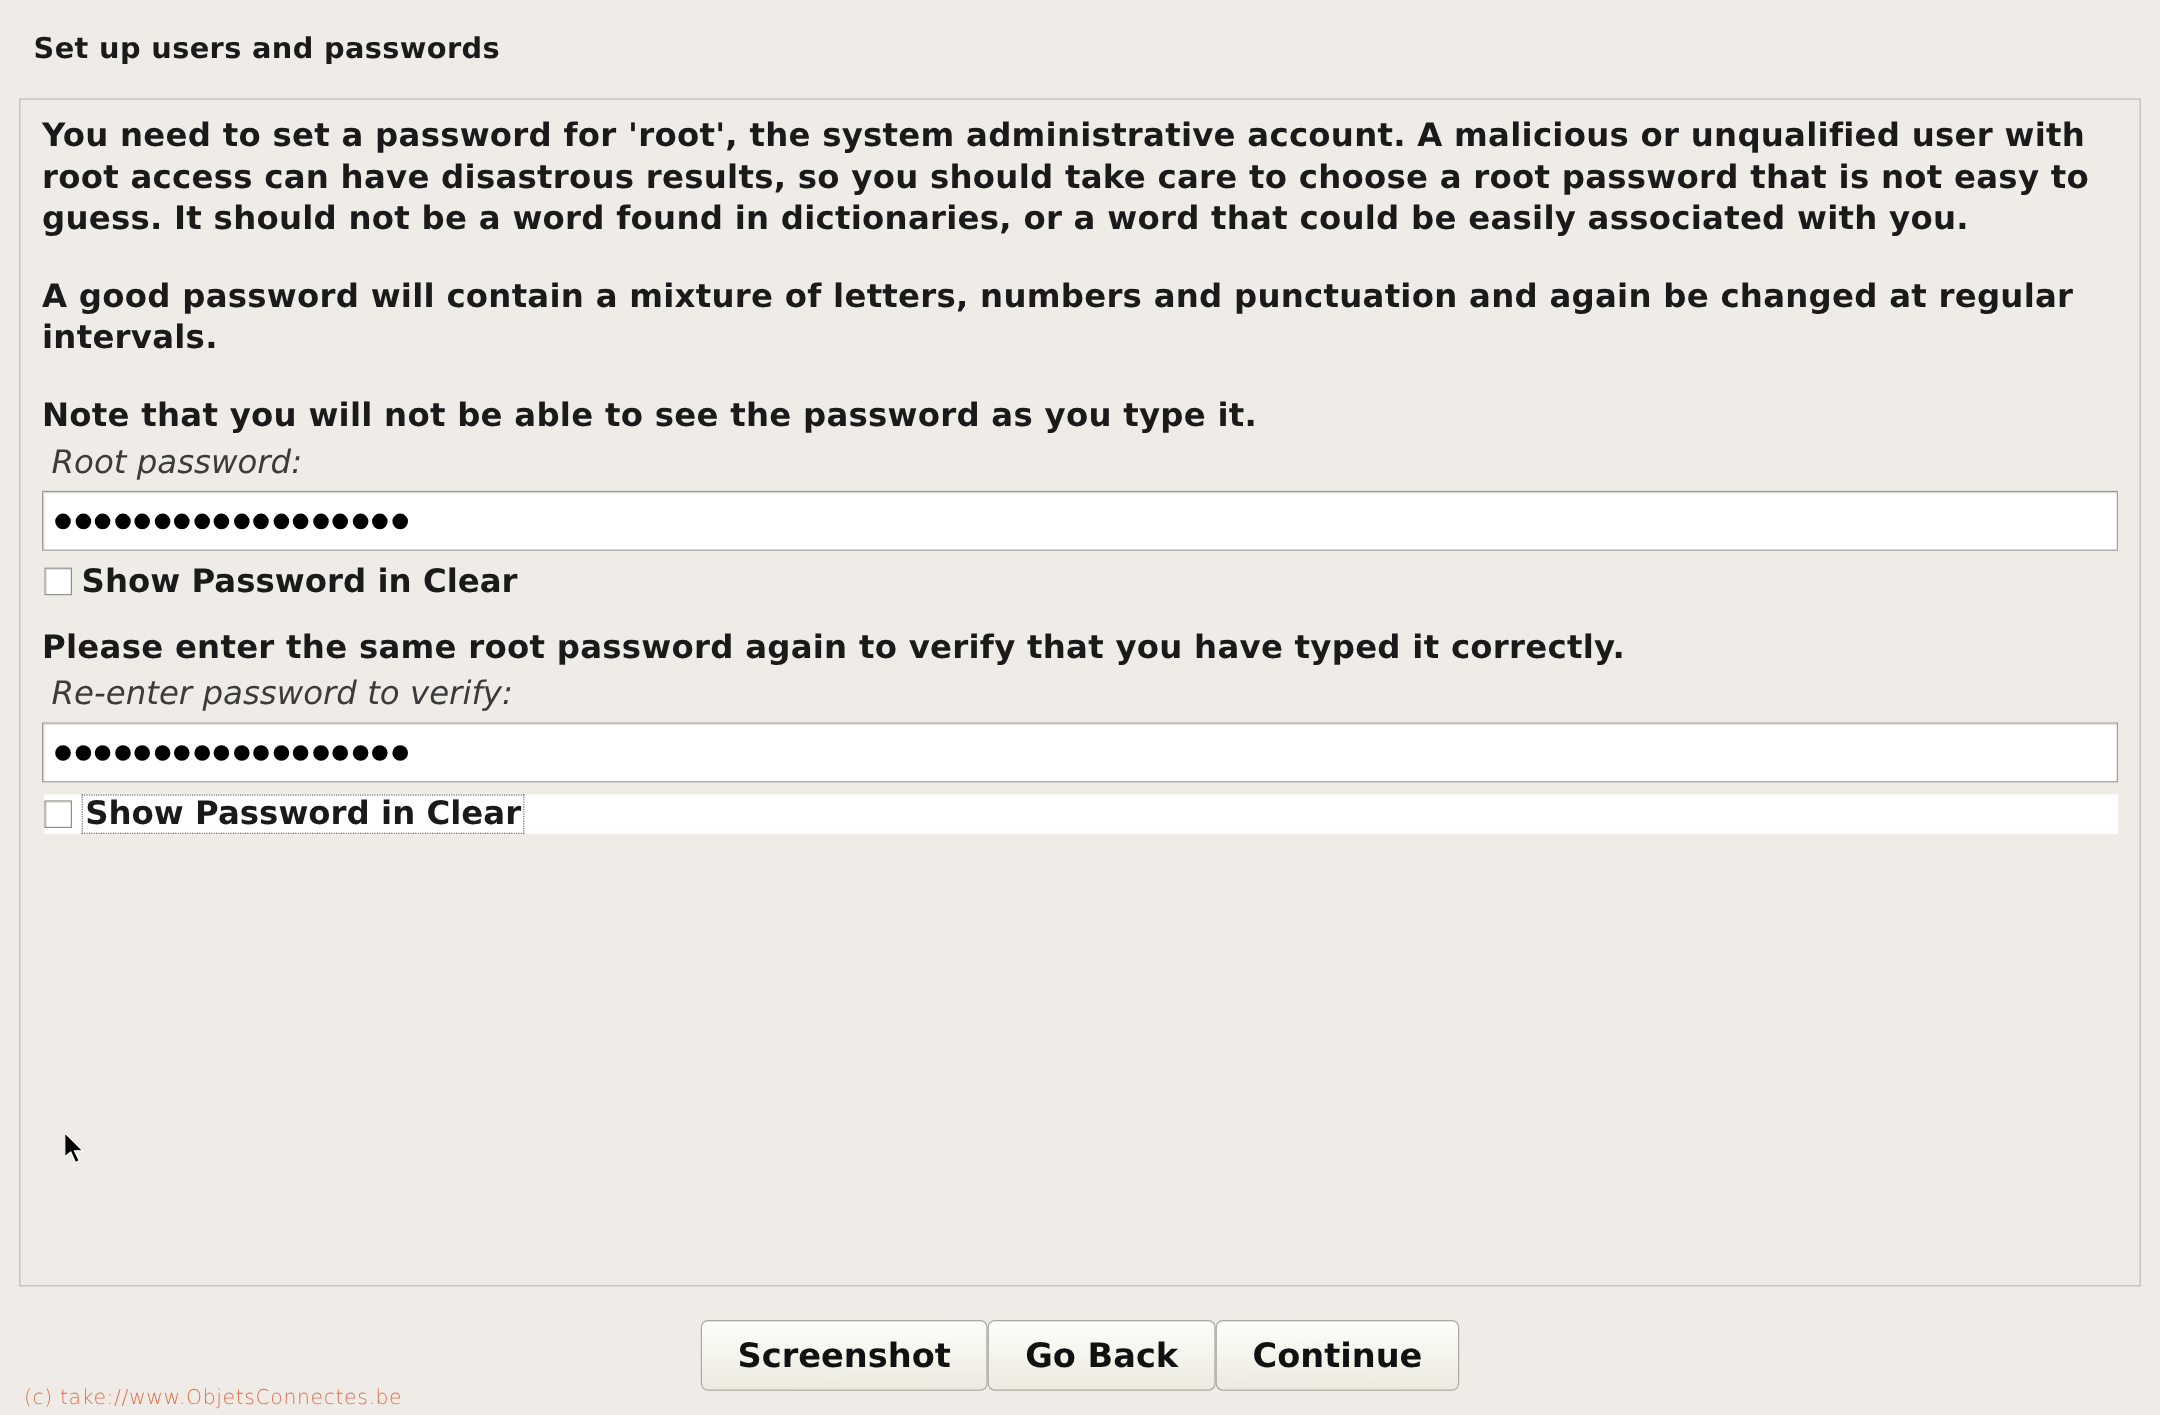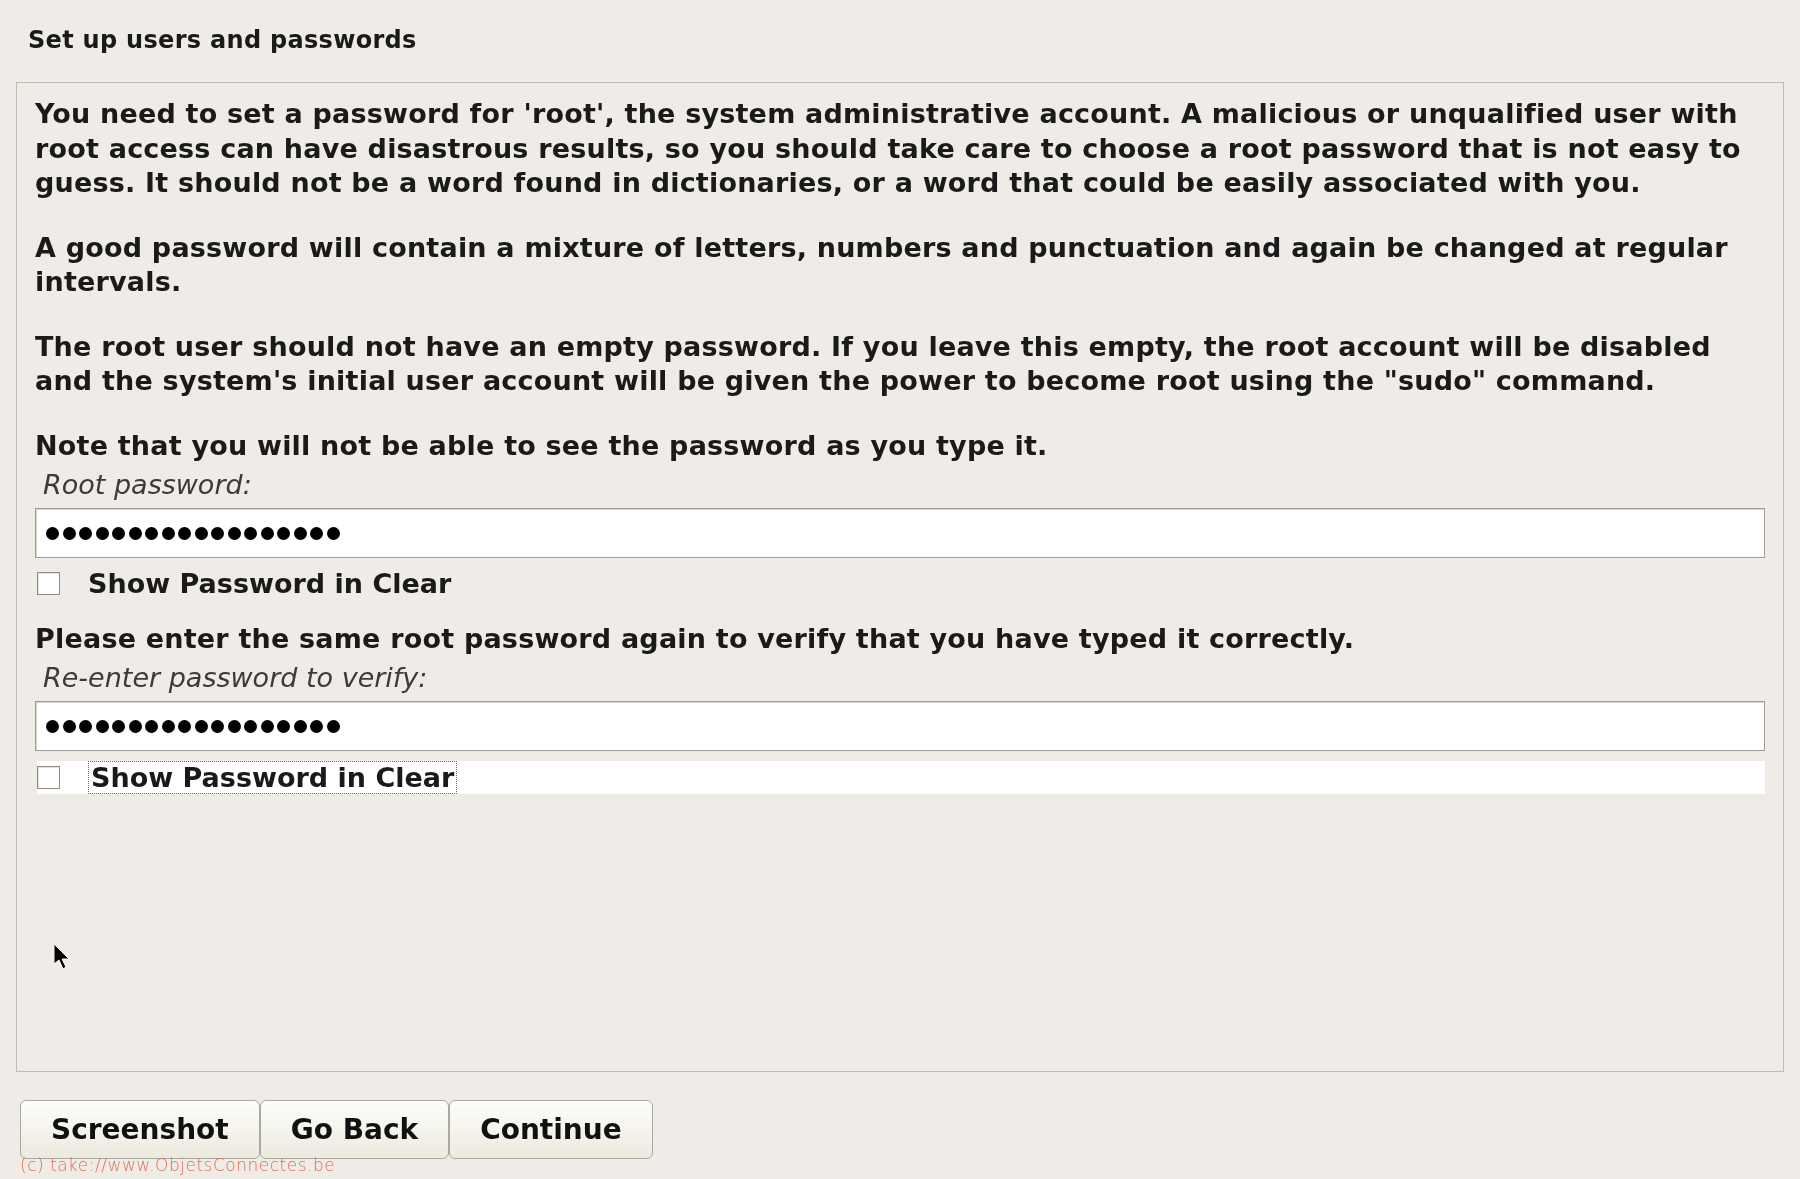--- a/index.html
+++ b/index.html
@@ -59,21 +59,21 @@
   .pw-dots span {
     width: 13px;
     height: 13px;
     background: #000;
     border-radius: 50%;
     display: block;
   }
   .chk-row {
     display: flex;
     align-items: center;
-    gap: 28px;
+    gap: 8px;
     margin: 6px 0 24px 2px;
   }
   .chk-row.focused {
     background: #ffffff;
     padding-right: 8px;
     margin-bottom: 0;
   }
   .chk-row.focused .chk-label {
     border: 1px dotted #6b6b6b;
     padding: 0 2px;
@@ -90,21 +90,21 @@
     font-weight: 600;
     font-size: 27px;
   }
   .verify-text {
     font-weight: 600;
     margin: 22px 0 8px 0;
     letter-spacing: 0.2px;
   }
   .button-bar {
     display: flex;
-    justify-content: flex-start;
+    justify-content: center;
     align-items: center;
     margin-top: 28px;
     padding: 0 4px 4px 4px;
   }
   .btn {
     background: linear-gradient(#fdfdfb, #eceade);
     border: 1px solid #a9a99f;
     border-radius: 6px;
     font-size: 28px;
     font-weight: 600;
@@ -134,21 +134,20 @@
 </style>
 </head>
 <body>
 
 <div class="page-title">Set up users and passwords</div>
 
 <div class="content-panel">
 
   <p class="body-text">You need to set a password for 'root', the system administrative account. A malicious or unqualified user with root access can have disastrous results, so you should take care to choose a root password that is not easy to guess. It should not be a word found in dictionaries, or a word that could be easily associated with you.</p>
   <p class="body-text">A good password will contain a mixture of letters, numbers and punctuation and again be changed at regular intervals.</p>
-  <p class="body-text">The root user should not have an empty password. If you leave this empty, the root account will be disabled and the system's initial user account will be given the power to become root using the "sudo" command.</p>
   <p class="body-text" style="margin-bottom:6px">Note that you will not be able to see the password as you type it.</p>
 
   <div class="field-hint">Root password:</div>
   <div class="pw-input-wrap">
     <div class="pw-dots" id="dots-root">
         <span></span>
         <span></span>
         <span></span>
         <span></span>
         <span></span>

